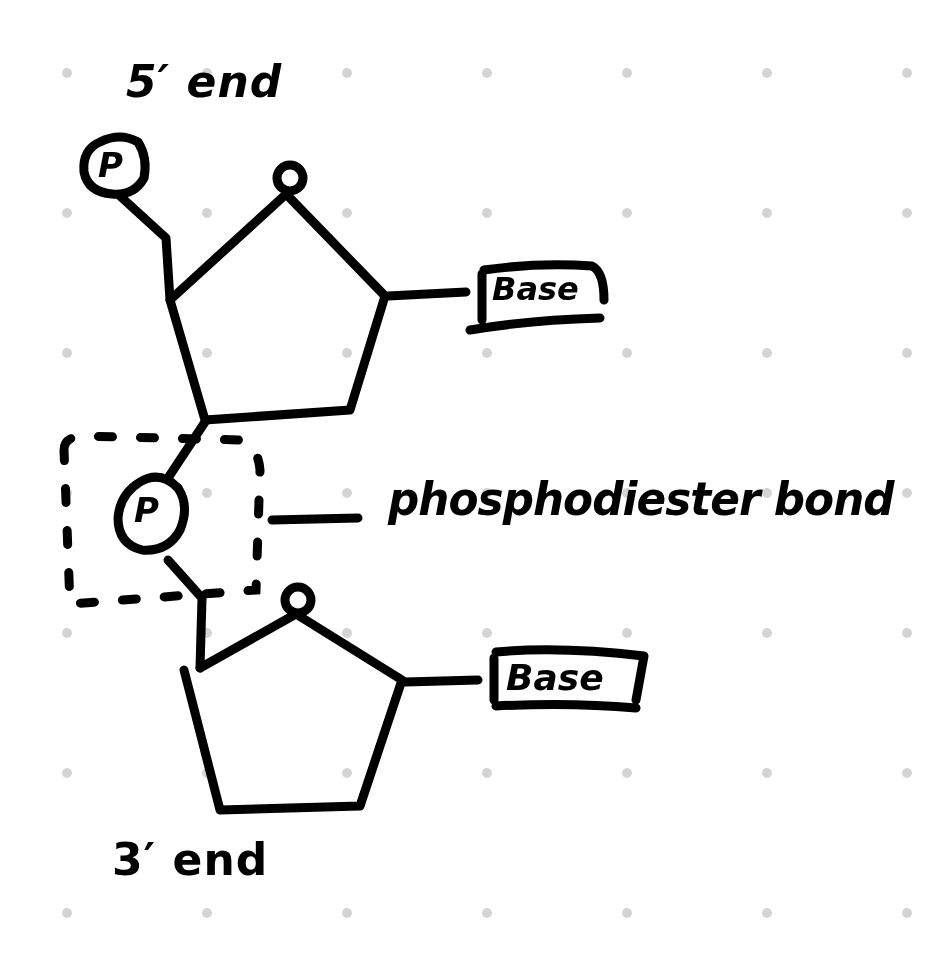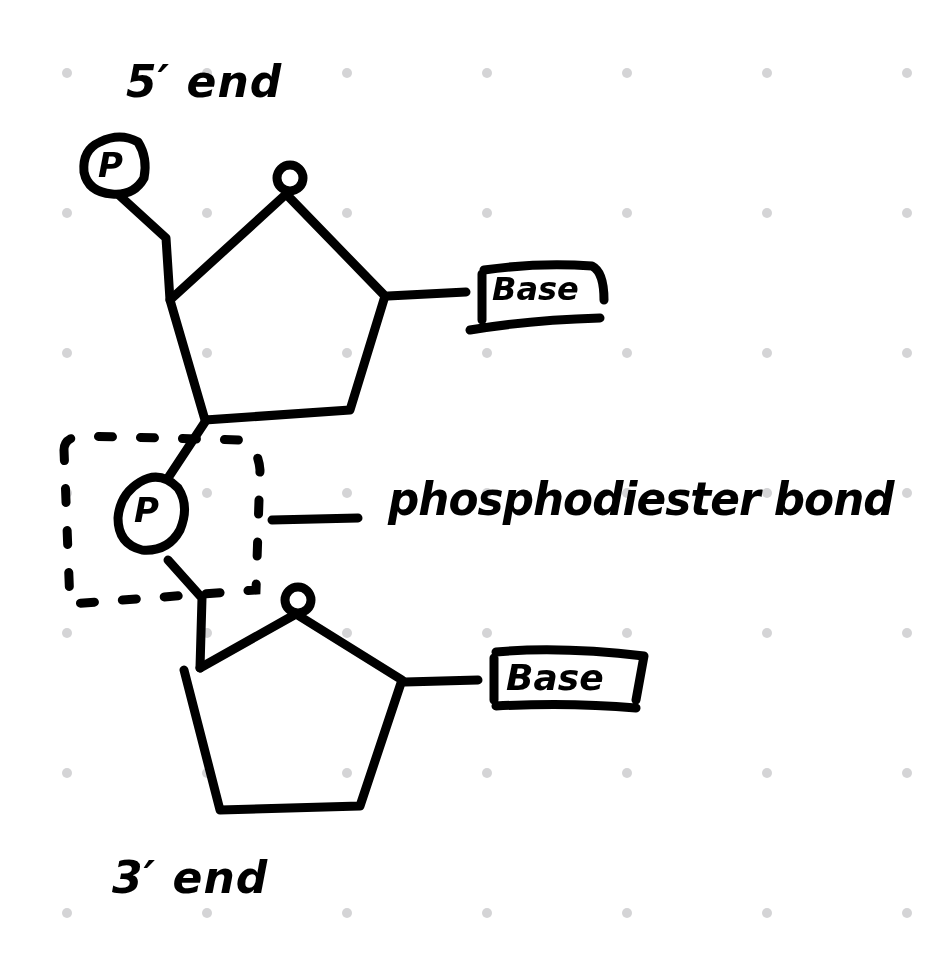--- a/index.html
+++ b/index.html
@@ -10,21 +10,21 @@
     .dash { fill: none; stroke: #000; stroke-width: 9; stroke-linecap: round; stroke-dasharray: 14 28; }
     .label {
       position: absolute;
       font-family: "DejaVu Sans", sans-serif;
       font-weight: bold;
       color: #000;
       white-space: nowrap;
       line-height: 1;
     }
     .lbl-5end { left: 126px; top: 60px; font-size: 44px; font-style: italic; letter-spacing: 1px; }
-    .lbl-3end { left: 112px; top: 856px; font-size: 44px; font-style: italic; letter-spacing: 1px; }
+    .lbl-3end { left: 112px; top: 838px; font-size: 44px; letter-spacing: 1px; }
     .lbl-bond { left: 388px; top: 476px; font-size: 46px; font-style: italic; letter-spacing: -1px; transform: scaleX(0.95); transform-origin: left top; }
     .lbl-base1 { left: 492px; top: 273px; font-size: 32px; font-style: italic; }
     .lbl-base2 { left: 506px; top: 660px; font-size: 36px; font-style: italic; }
     .lbl-p1 { left: 98px; top: 148px; font-size: 34px; font-style: italic; }
     .lbl-p2 { left: 134px; top: 493px; font-size: 34px; font-style: italic; }
   </style>
 </head>
 <body>
 
 <div class="canvas">

